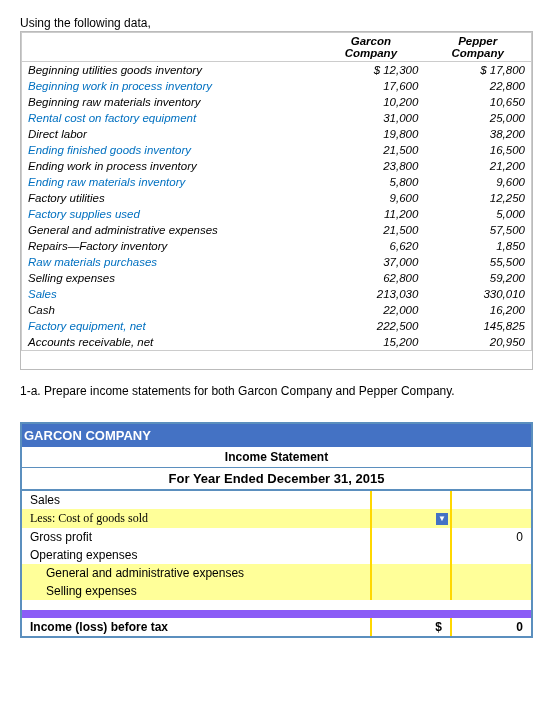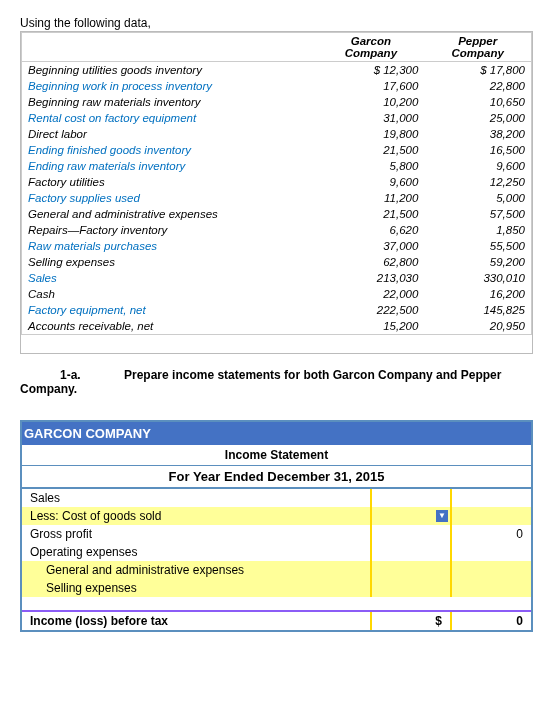--- a/index.html
+++ b/index.html
@@ -55,22 +55,21 @@
       color: #0070c0;
     }
 
     
     .section-label {
       font-size: 12px;
       font-weight: bold;
       margin-bottom: 10px;
     }
     .section-label span {
-      font-weight: bold;
-      margin-left: 40px;
+      font-weight: normal;
     }
 
     
     .income-stmt-wrapper {
       border: 2px solid #5b8fbe;
       width: 100%;
     }
 
     .income-stmt-header {
       background-color: #4472c4;
@@ -112,21 +111,21 @@
       width: 80px;
       border-left: 2px solid #ffd700;
       text-align: right;
     }
 
     .income-stmt-table .row-label-indent {
       padding-left: 24px;
     }
 
     .income-stmt-table .final-row td {
-      border-top: 2px solid #8b5cf6;
+      border-top: 8px solid #8b5cf6;
       font-weight: bold;
     }
 
     .dropdown-cell {
       position: relative;
     }
     .dropdown-arrow {
       display: inline-block;
       width: 12px;
       height: 12px;
@@ -183,20 +182,25 @@
           <td>Direct labor</td>
           <td>19,800</td>
           <td>38,200</td>
         </tr>
         <tr>
           <td class="highlight-blue">Ending finished goods inventory</td>
           <td>21,500</td>
           <td>16,500</td>
         </tr>
         <tr>
+          <td>Ending work in process inventory</td>
+          <td>23,800</td>
+          <td>21,200</td>
+        </tr>
+        <tr>
           <td class="highlight-blue">Ending raw materials inventory</td>
           <td>5,800</td>
           <td>9,600</td>
         </tr>
         <tr>
           <td>Factory utilities</td>
           <td>9,600</td>
           <td>12,250</td>
         </tr>
         <tr>
@@ -266,21 +270,21 @@
       <col style="width: auto;">
       <col style="width: 80px;">
       <col style="width: 80px;">
     </colgroup>
     <tbody id="income-stmt-body">
     <tr>
           <td>Sales</td>
           <td style="border-left: 2px solid rgb(255, 215, 0); text-align: right; position: relative;"></td>
           <td style="border-left: 2px solid rgb(255, 215, 0); text-align: right;"></td>
         </tr>
-        <tr style="background-color: rgb(255, 255, 153);">
+        <tr style="background-color: rgb(255, 255, 153); font-family: Liberation Serif, serif;">
           <td>Less: Cost of goods sold</td>
           <td class="dropdown-cell" style="border-left: 2px solid rgb(255, 215, 0); text-align: right; position: relative;">
             <span class="dropdown-arrow">▼</span>
           </td>
           <td style="border-left: 2px solid rgb(255, 215, 0); text-align: right;"></td>
         </tr>
         <tr>
           <td>Gross profit</td>
           <td style="border-left: 2px solid rgb(255, 215, 0); text-align: right; position: relative;"></td>
           <td style="border-left: 2px solid rgb(255, 215, 0); text-align: right;">0</td>

